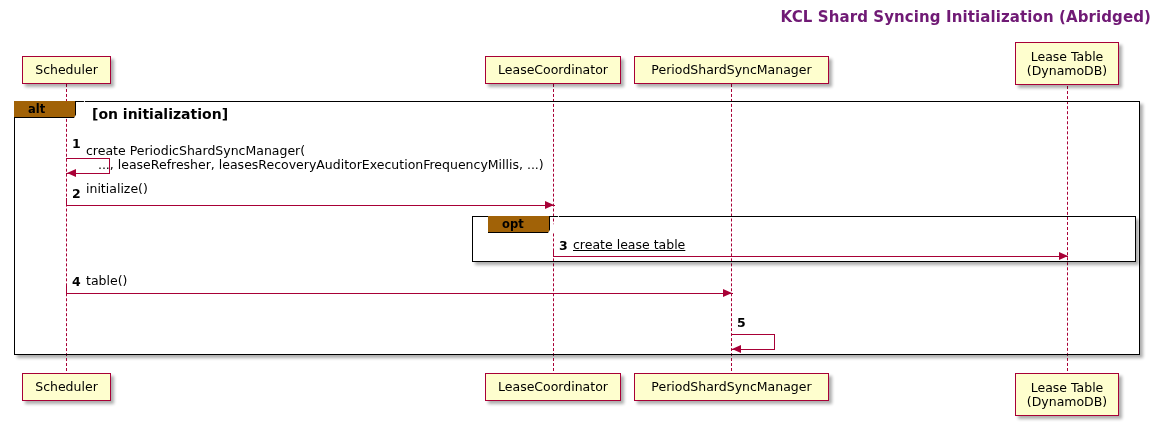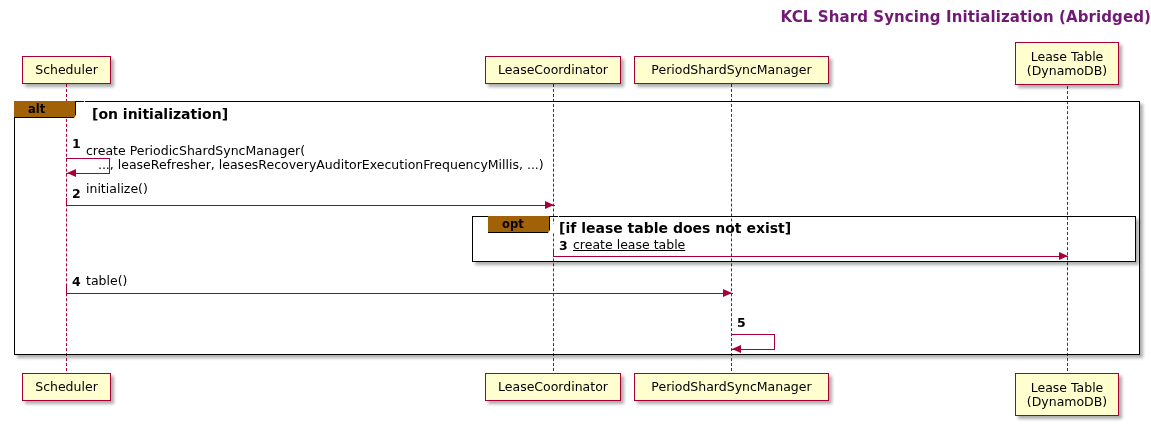--- a/index.html
+++ b/index.html
@@ -83,21 +83,20 @@
   <div class="arrow-l" style="left:67px;top:169px;"></div>
 
   <div class="msg-num" style="left:72px;top:186px;">2</div>
   <div class="msg-label" style="left:86px;top:182px;">initialize()</div>
   <div class="msg-line" style="left:66px;top:205px;width:489px;"></div>
   <div class="arrow-r" style="left:545px;top:200.5px;"></div>
   <div class="tick" style="left:66px;top:198px;height:8px;"></div>
 
   <div class="fragment" style="left:472px;top:216px;width:664px;height:46px;"></div>
   <div class="frag-label" style="left:488px;top:216px;width:62px;">opt</div>
-  <div class="frag-cond" style="left:559px;top:220px;">[if lease table does not exist]</div>
 
   <div class="msg-num" style="left:559px;top:238px;">3</div>
   <div class="msg-label" style="left:573px;top:238px;text-decoration:underline;">create lease table</div>
   <div class="msg-line" style="left:553px;top:256px;width:515px;"></div>
   <div class="arrow-r" style="left:1059px;top:251.5px;"></div>
   <div class="tick" style="left:553px;top:249px;height:8px;"></div>
 
   <div class="msg-num" style="left:72px;top:274px;">4</div>
   <div class="msg-label" style="left:86px;top:274px;">table()</div>
   <div class="msg-line" style="left:66px;top:293px;width:667px;"></div>

